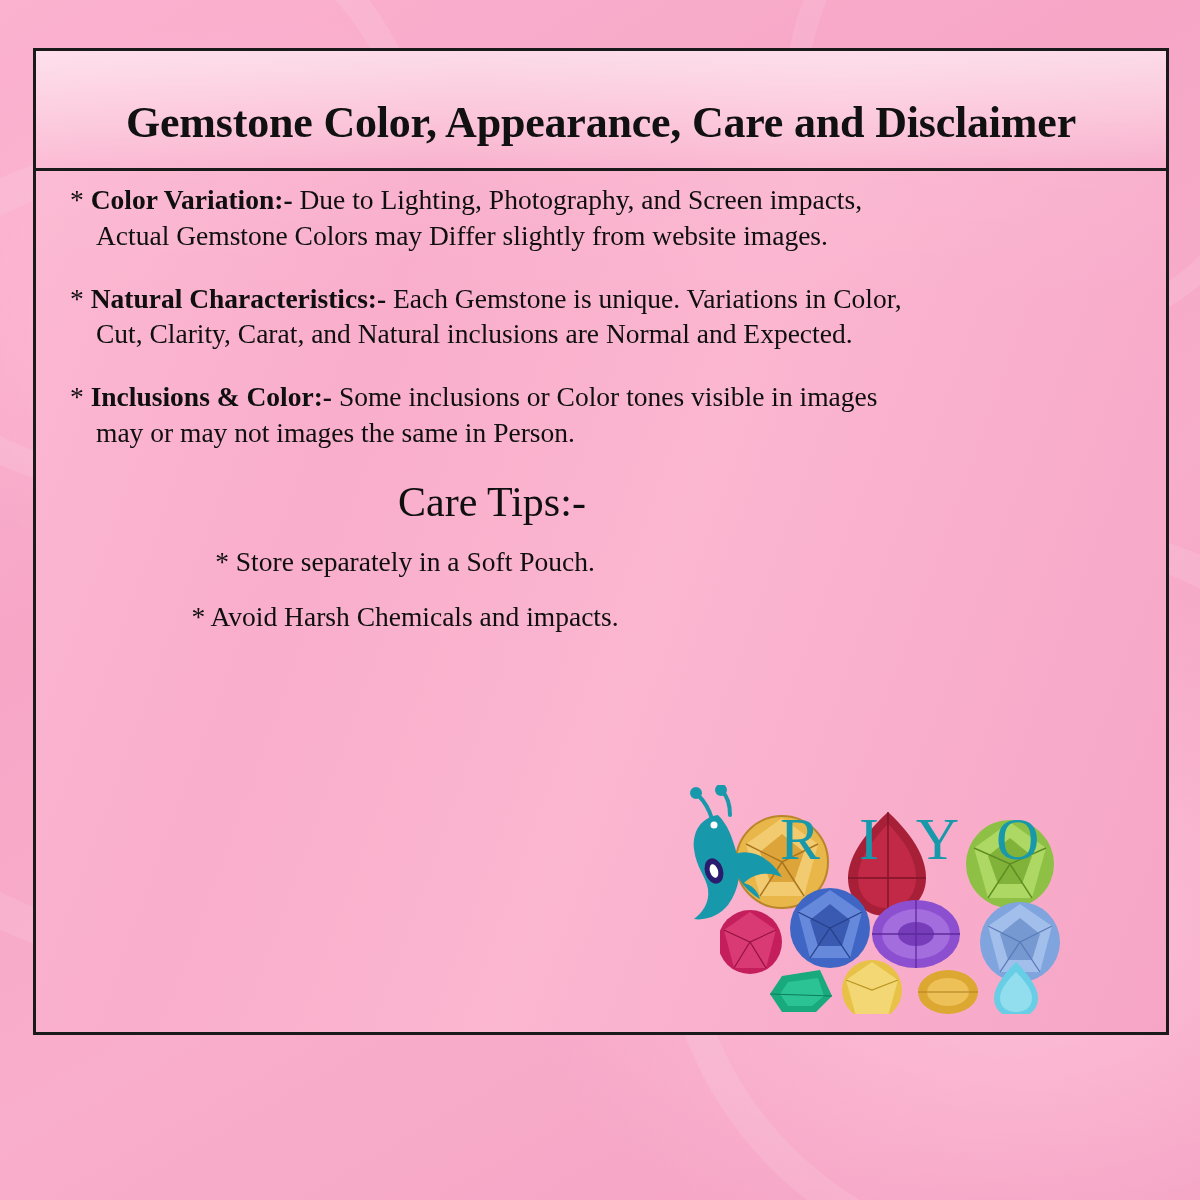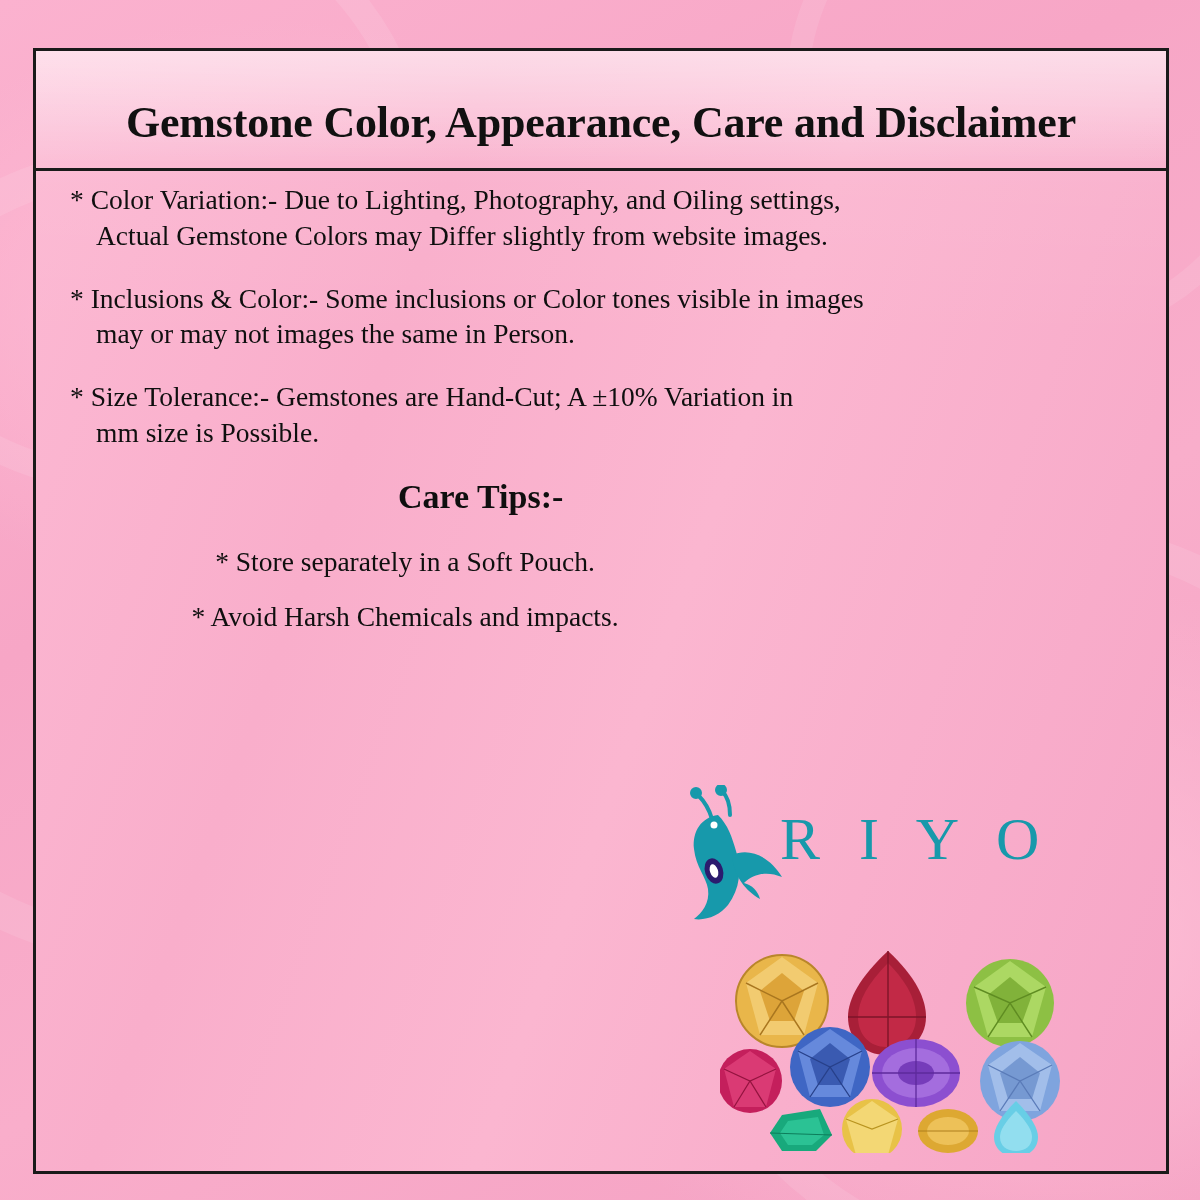--- a/index.html
+++ b/index.html
@@ -35,21 +35,21 @@
   .s2 { left: -240px; top: 140px; width: 760px; height: 760px; border-width: 34px; }
   .s3 { right: -220px; top: 520px; width: 700px; height: 700px; border-width: 30px; }
   .s4 { right: -90px; top: -160px; width: 460px; height: 460px; border-width: 22px; }
 
   
   .card {
     position: absolute;
     left: 33px;
     top: 48px;
     width: 1136px;
-    height: 1126px;
+    height: 987px;
     border: 3px solid #1a1a1a;
     box-sizing: border-box;
     background:
       linear-gradient(180deg, rgba(255,255,255,0.26) 0%, rgba(255,255,255,0.05) 12%, rgba(255,255,255,0.0) 26%),
       linear-gradient(110deg, #fcb9d3 0%, #f9aecb 30%, #fbb6d0 55%, #f6a5c6 100%);
     overflow: hidden;
   }
   .card::before {
     content: "";
     position: absolute;
@@ -92,35 +92,35 @@
     font-size: 27.5px;
     line-height: 1.30;
     margin: 0 0 27px 0;
     padding-left: 16px;
     text-indent: -4px;
   }
   .item .star {
     font-weight: normal;
   }
   .item b {
-    font-weight: normal;
+    font-weight: bold;
   }
   .item .l2 {
     display: block;
     padding-left: 22px;
     text-indent: 0;
   }
 
   .care-line {
     position: relative;
     z-index: 4;
     margin: 22px 0 4px 0;
     padding-left: 340px;
-    font-size: 34px;
-    font-weight: bold;
+    font-size: 42px;
+    font-weight: normal;
     color: #0f0f0f;
     height: 52px;
   }
 
   .tips {
     position: relative;
     z-index: 3;
     padding: 10px 0 0 22px;
     width: 640px;
     text-align: center;
@@ -188,37 +188,37 @@
 
   <div class="card">
 
     <h1 class="title">Gemstone Color, Appearance, Care and Disclaimer</h1>
     <div class="title-rule"></div>
 
     <div class="body">
 
       <p class="item">
         <span class="star">*</span>
-        <b>Color Variation:-</b><span> Due to Lighting, Photography, and Oiling settings,</span>
+        <b>Color Variation:-</b><span> Due to Lighting, Photography, and Screen impacts,</span>
         <span class="l2">Actual Gemstone Colors may Differ slightly from website images.</span>
       </p>
 
+      <p class="item">
+        <span class="star">*</span>
+        <b>Natural Characteristics:-</b><span> Each Gemstone is unique. Variations in Color,</span>
+        <span class="l2">Cut, Clarity, Carat, and Natural inclusions are Normal and Expected.</span>
+      </p>
 
       <p class="item">
         <span class="star">*</span>
         <b>Inclusions &amp; Color:-</b><span> Some inclusions or Color tones visible in images</span>
         <span class="l2">may or may not images the same in Person.</span>
       </p>
 
 
-      <p class="item">
-        <span class="star">*</span>
-        <b>Size Tolerance:-</b><span> Gemstones are Hand-Cut; A ±10% Variation in</span>
-        <span class="l2">mm size is Possible.</span>
-      </p>
 
       <div class="care-line">Care Tips:-</div>
 
       <div class="tips">
         <p class="tip">
           <span class="star">*</span>
           <span>Store separately in a Soft Pouch.</span>
         </p>
         <p class="tip">
           <span class="star">*</span>

